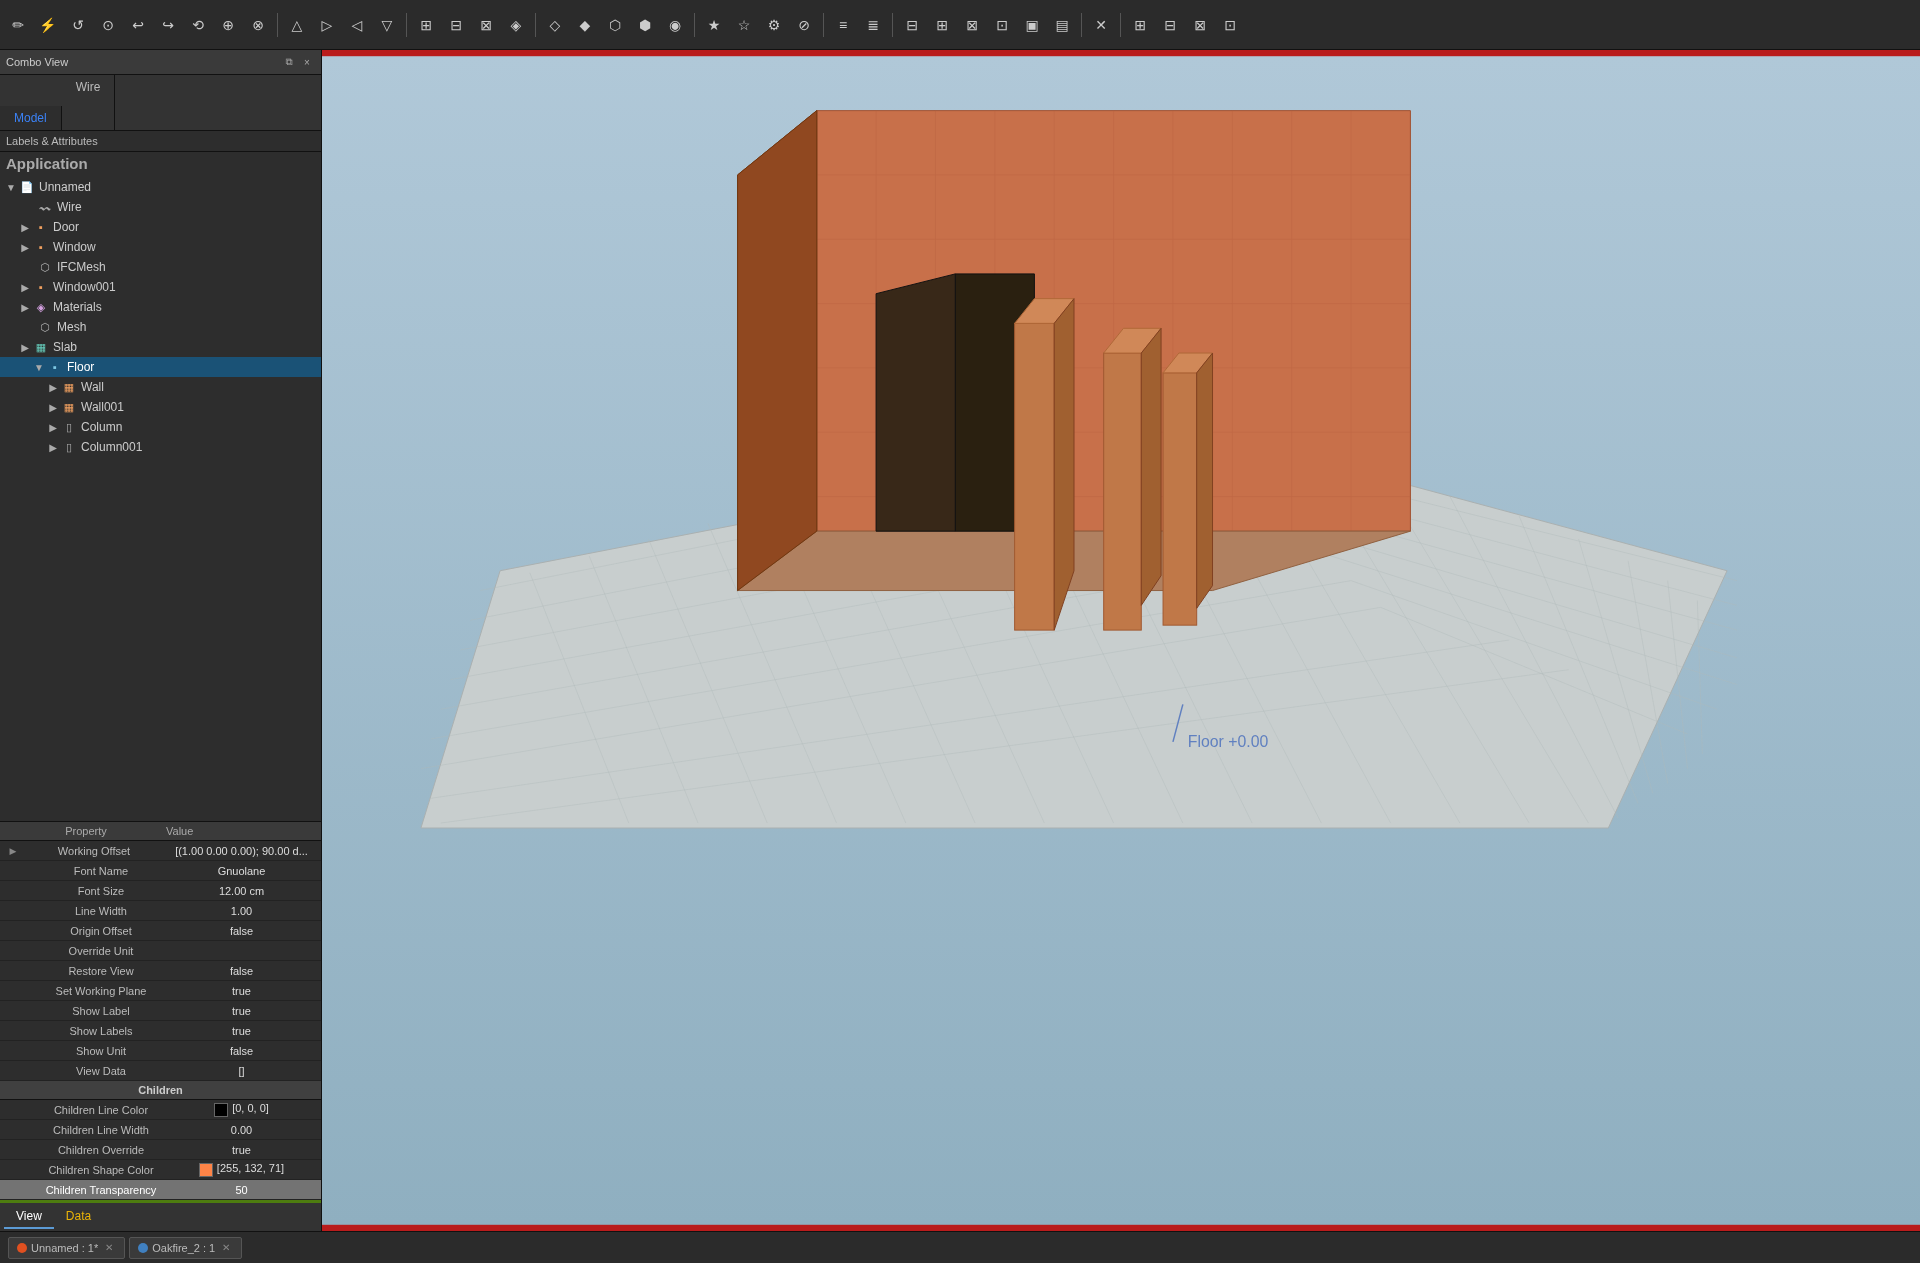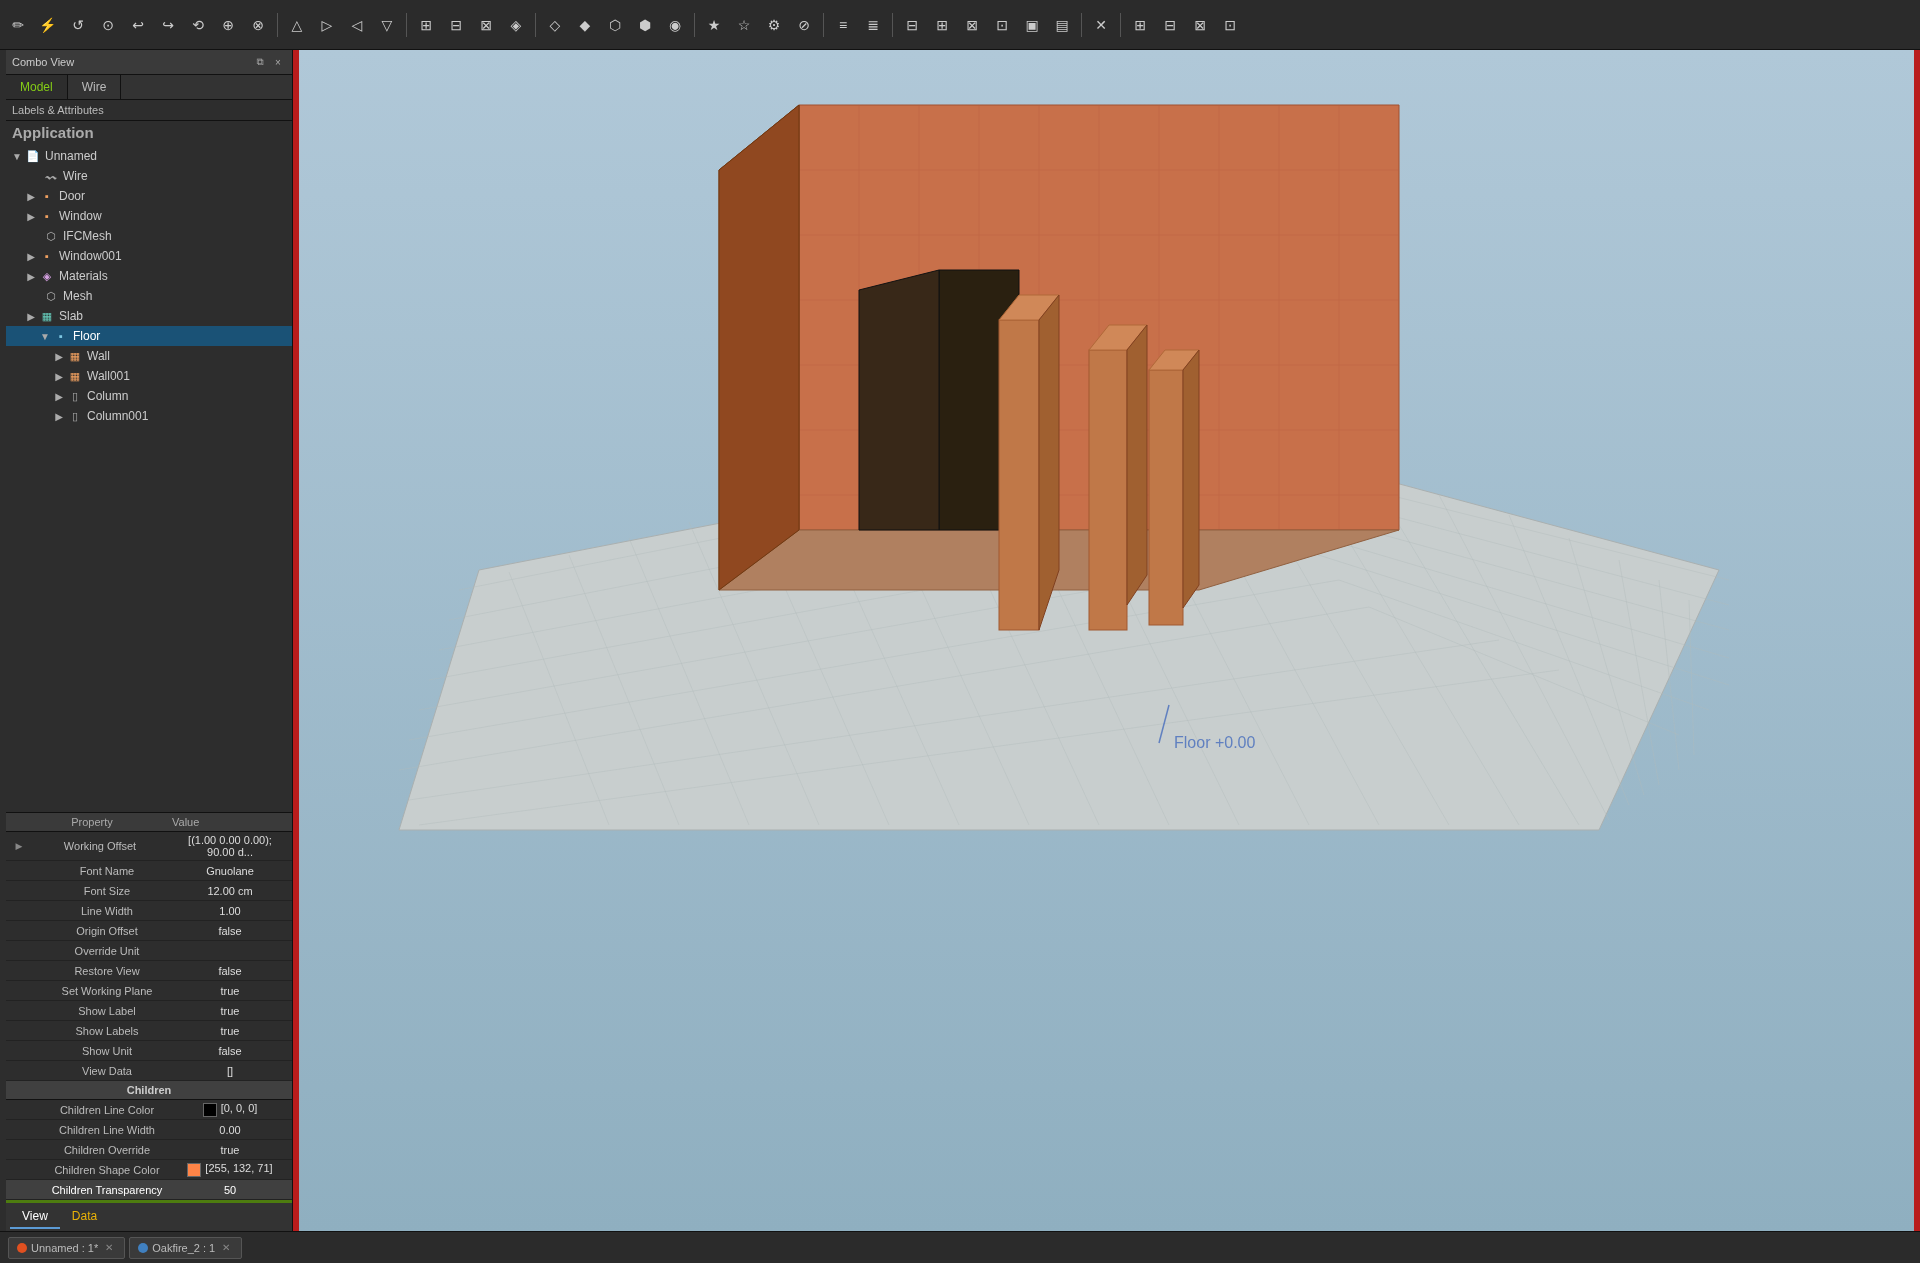--- a/index.html
+++ b/index.html
@@ -33,27 +33,26 @@
     }
 
     
     #main-layout {
       display: flex;
       height: calc(1263px - 50px - 32px);
     }
 
     
     #left-panel {
-      width: 293px;
+      width: 322px;
       background: #2d2d2d;
       border-right: 1px solid #111;
       display: flex;
       flex-direction: column;
       flex-shrink: 0;
-      padding-left: 6px;
     }
 
     
     #combo-header {
       background: #3a3a3a;
       padding: 4px 6px;
       display: flex;
       justify-content: space-between;
       align-items: center;
       border-bottom: 1px solid #111;
@@ -79,21 +78,22 @@
     }
     .model-tab {
       padding: 5px 14px;
       font-size: 12px;
       cursor: pointer;
       color: #bbb;
       border-right: 1px solid #111;
     }
     .model-tab.active {
       background: #2d2d2d;
-      color: #84cc16;
+      color: #3b82f6;
+      margin-top: 31px;
     }
 
     
     #labels-section {
       padding: 4px 6px;
       font-size: 11px;
       color: #bbb;
       border-bottom: 1px solid #111;
     }
     #application-label {
@@ -495,21 +495,21 @@
       <div class="prop-row">
         <span class="prop-name" style="padding-left:14px;">Children Override</span>
         <span class="prop-value">true</span>
       </div>
       <div class="prop-row">
         <span class="prop-name" style="padding-left:14px;">Children Shape Color</span>
         <span class="prop-value">
           <span class="color-swatch" style="background:#ff8447; display:inline-block;"></span>[255, 132, 71]
         </span>
       </div>
-      <div class="prop-row" style="background:#404040;">
+      <div class="prop-row" style="background:#737373;">
         <span class="prop-name" style="padding-left:14px; color:#fff;">Children Transparency</span>
         <span class="prop-value" style="color:#fff;">50</span>
       </div>
     </div>
 
     <div id="bottom-tabs">
       <div class="bottom-tab active">View</div>
       <div class="bottom-tab">Data</div>
     </div>
 

